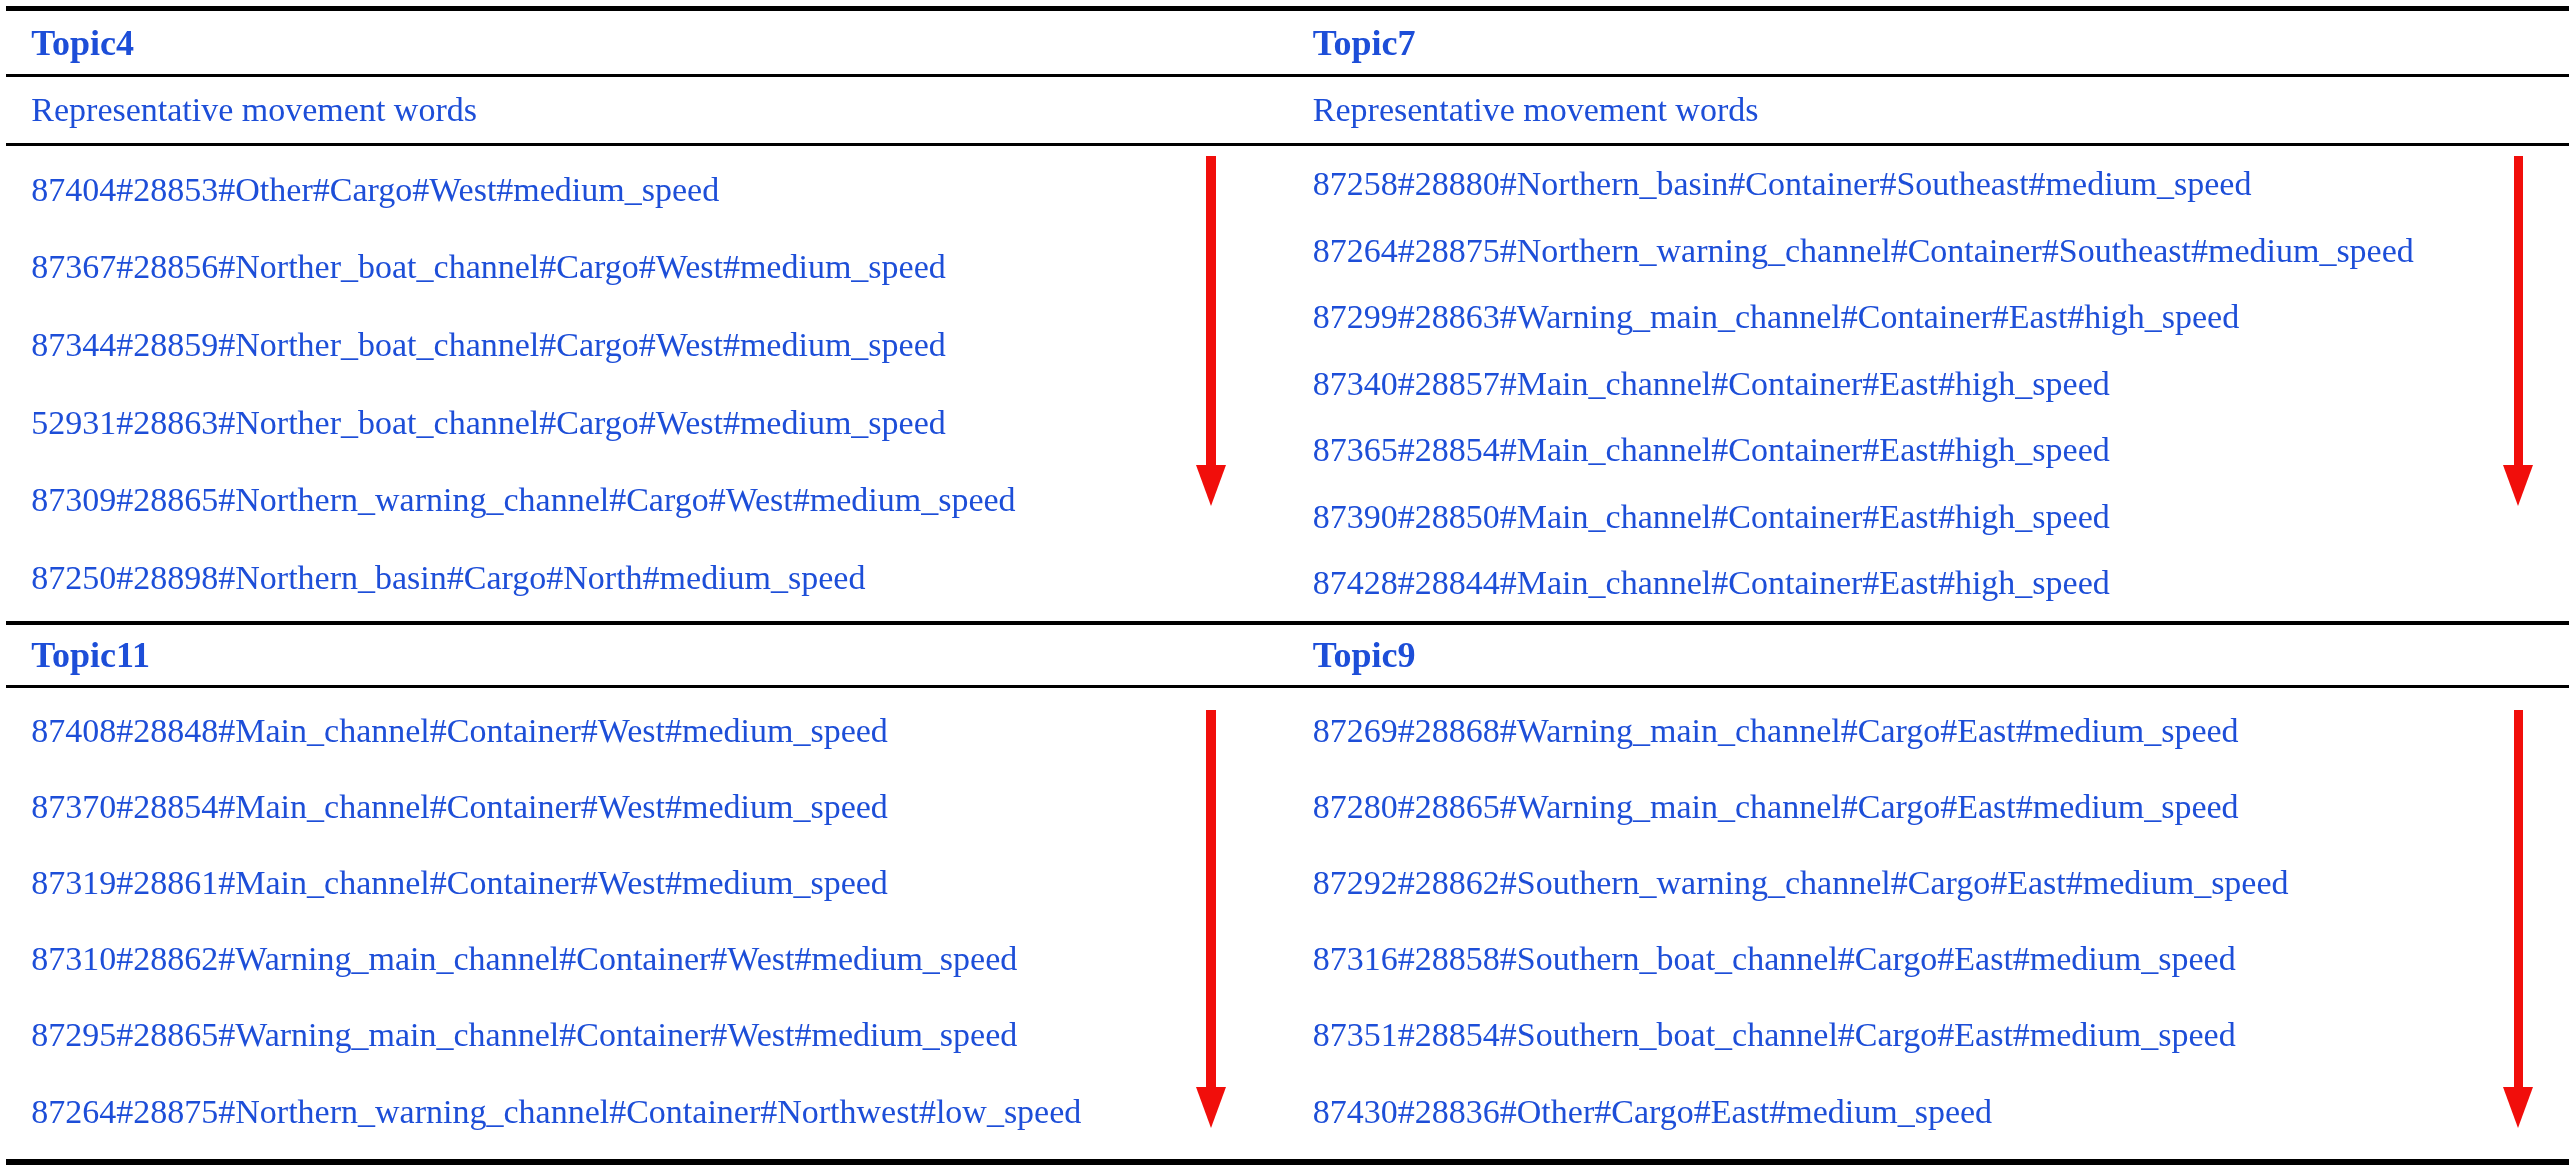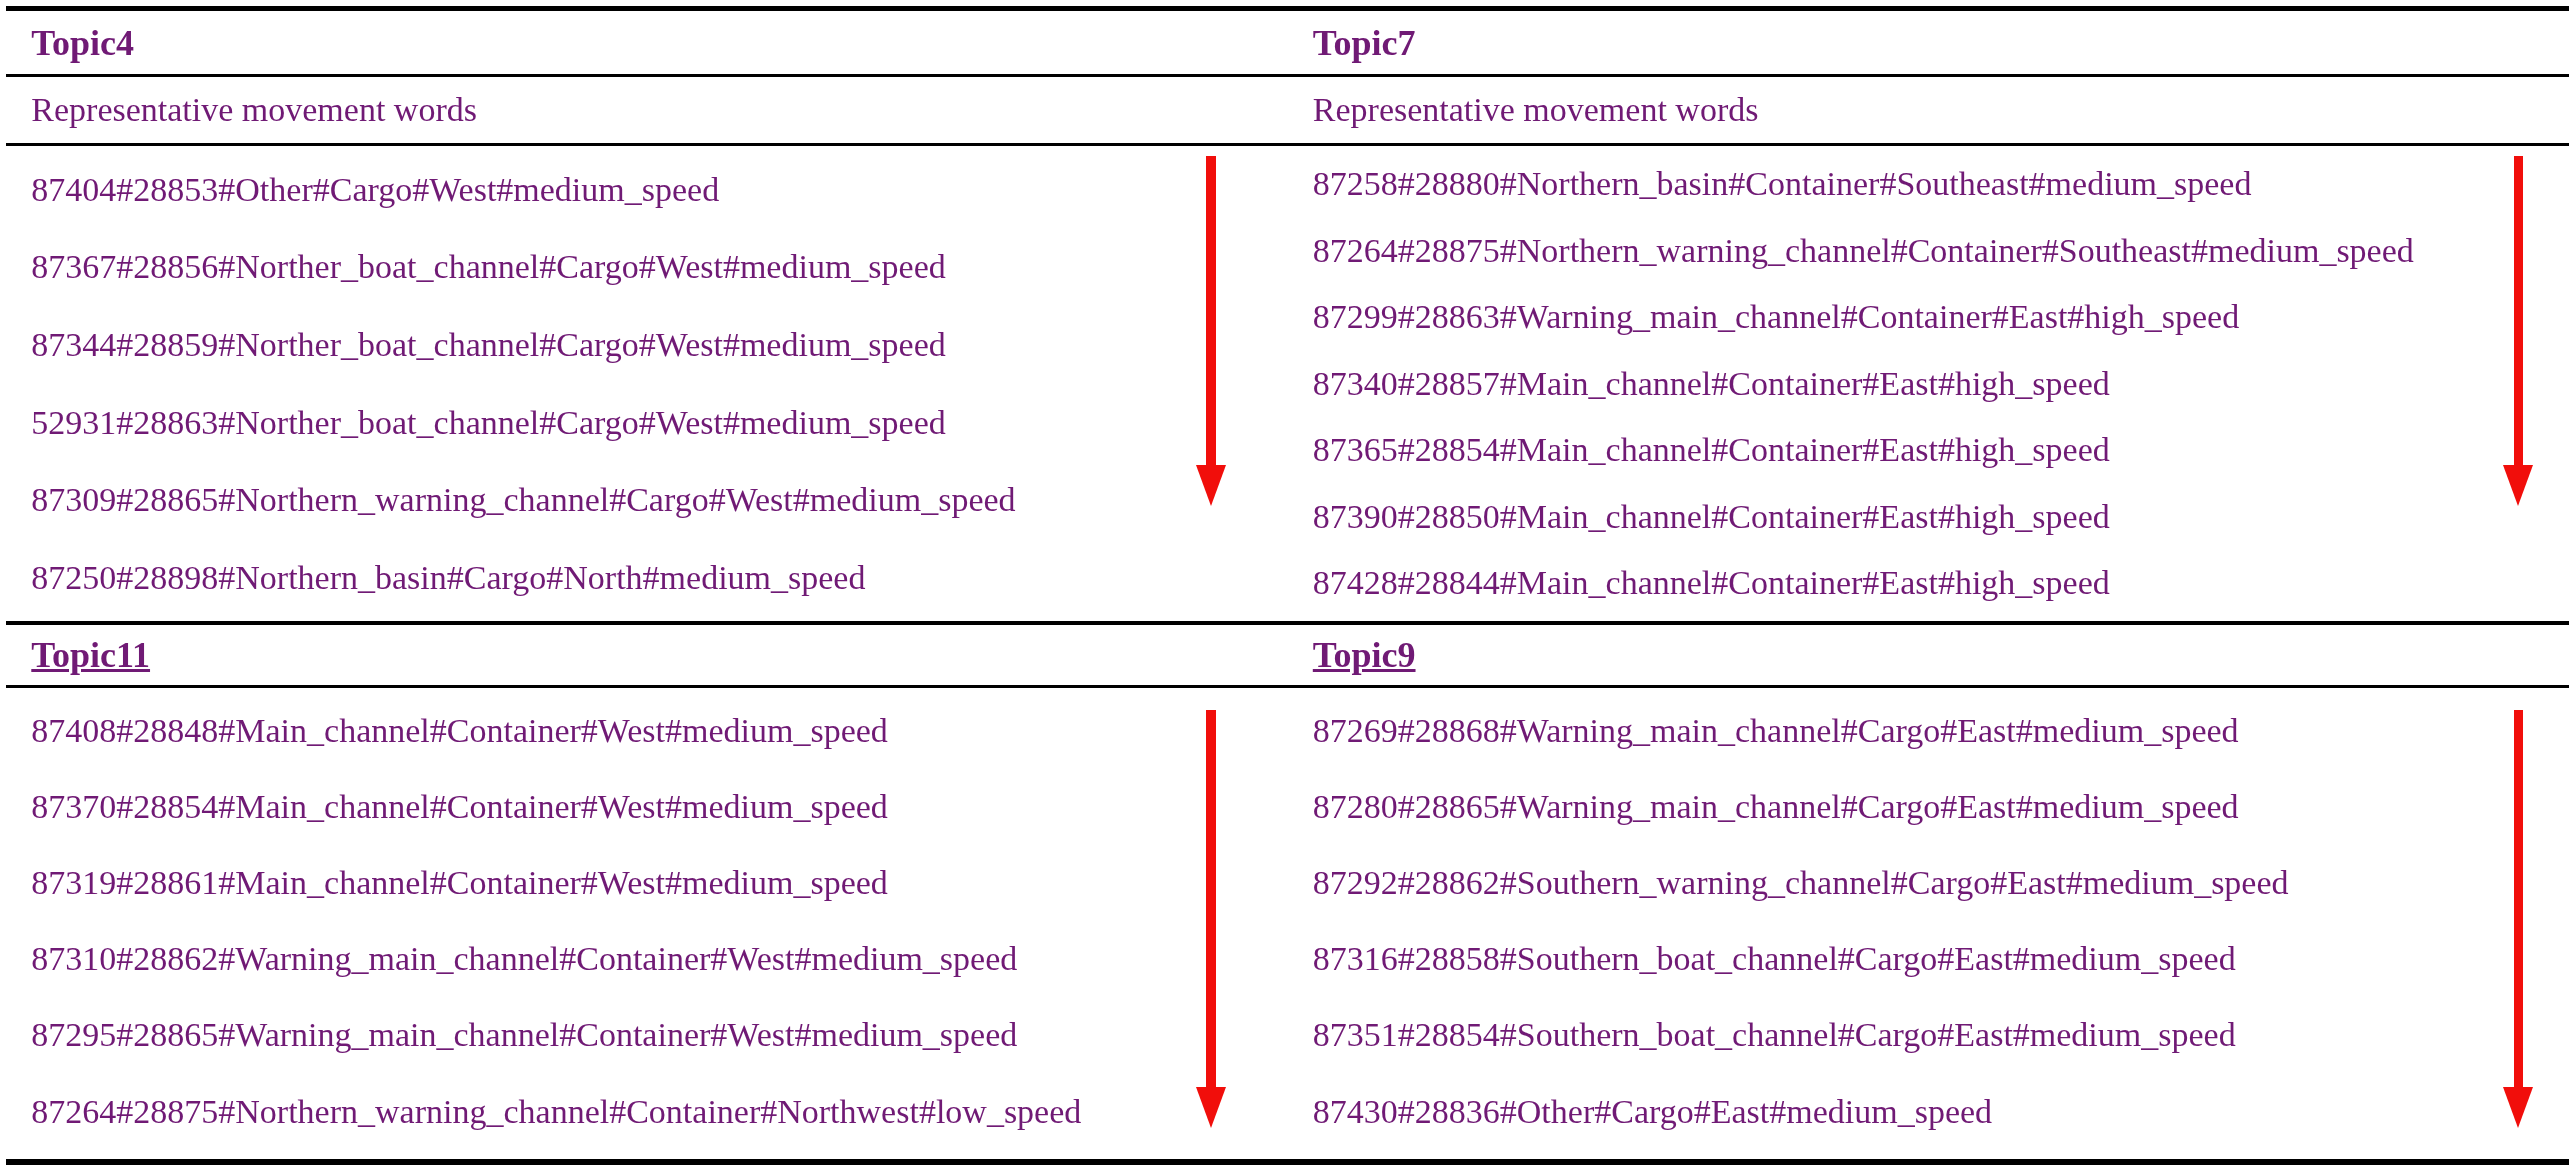--- a/index.html
+++ b/index.html
@@ -1,27 +1,27 @@
 <!DOCTYPE html>
 <html style="--arrow: #f10e0b;font-size:12.7px"><head>
 <meta charset="utf-8">
 <style>
   html,body { margin:0; padding:0; background:#ffffff; }
   .figure {
     position:relative; width:2576px; height:1174px; background:#ffffff;
-    font-family:"Liberation Serif","DejaVu Serif",serif; color:#701a75;
+    font-family:"Liberation Serif","DejaVu Serif",serif; color:#1d4ed8;
   }
   .tbl {
     position:absolute; left:6.3px; top:6.3px; width:2563px; height:1148px;
     border-top:5.5px solid #000; border-bottom:6.3px solid #000;
     display:flex; flex-direction:column; box-sizing:content-box;
   }
   .row2 { display:grid; grid-template-columns:1fr 1fr; }
   .hdr-row  { height:63px; border-bottom:3.2px solid #000; align-items:center; }
-  .hdr2-row { height:60px; border-bottom:3.2px solid #000; align-items:center;text-decoration:underline; }
+  .hdr2-row { height:60px; border-bottom:3.2px solid #000; align-items:center; }
   .sub-row  { height:66px; border-bottom:3.2px solid #000; align-items:center; }
   .hdr-cell { padding-left:25px; font-weight:bold; font-size:36px; }
   .sub-cell { padding-left:25px; font-size:34px; }
   .body1 { height:475px; border-bottom:4.7px solid #000; }
   .body2 { height:466px; }
   .body-cell {
     position:relative; display:flex; flex-direction:column;
     justify-content:space-around; padding:4.7px 0 4.7px 25px; box-sizing:border-box;
   }
   .row-text { font-size:34px; white-space:nowrap; }

